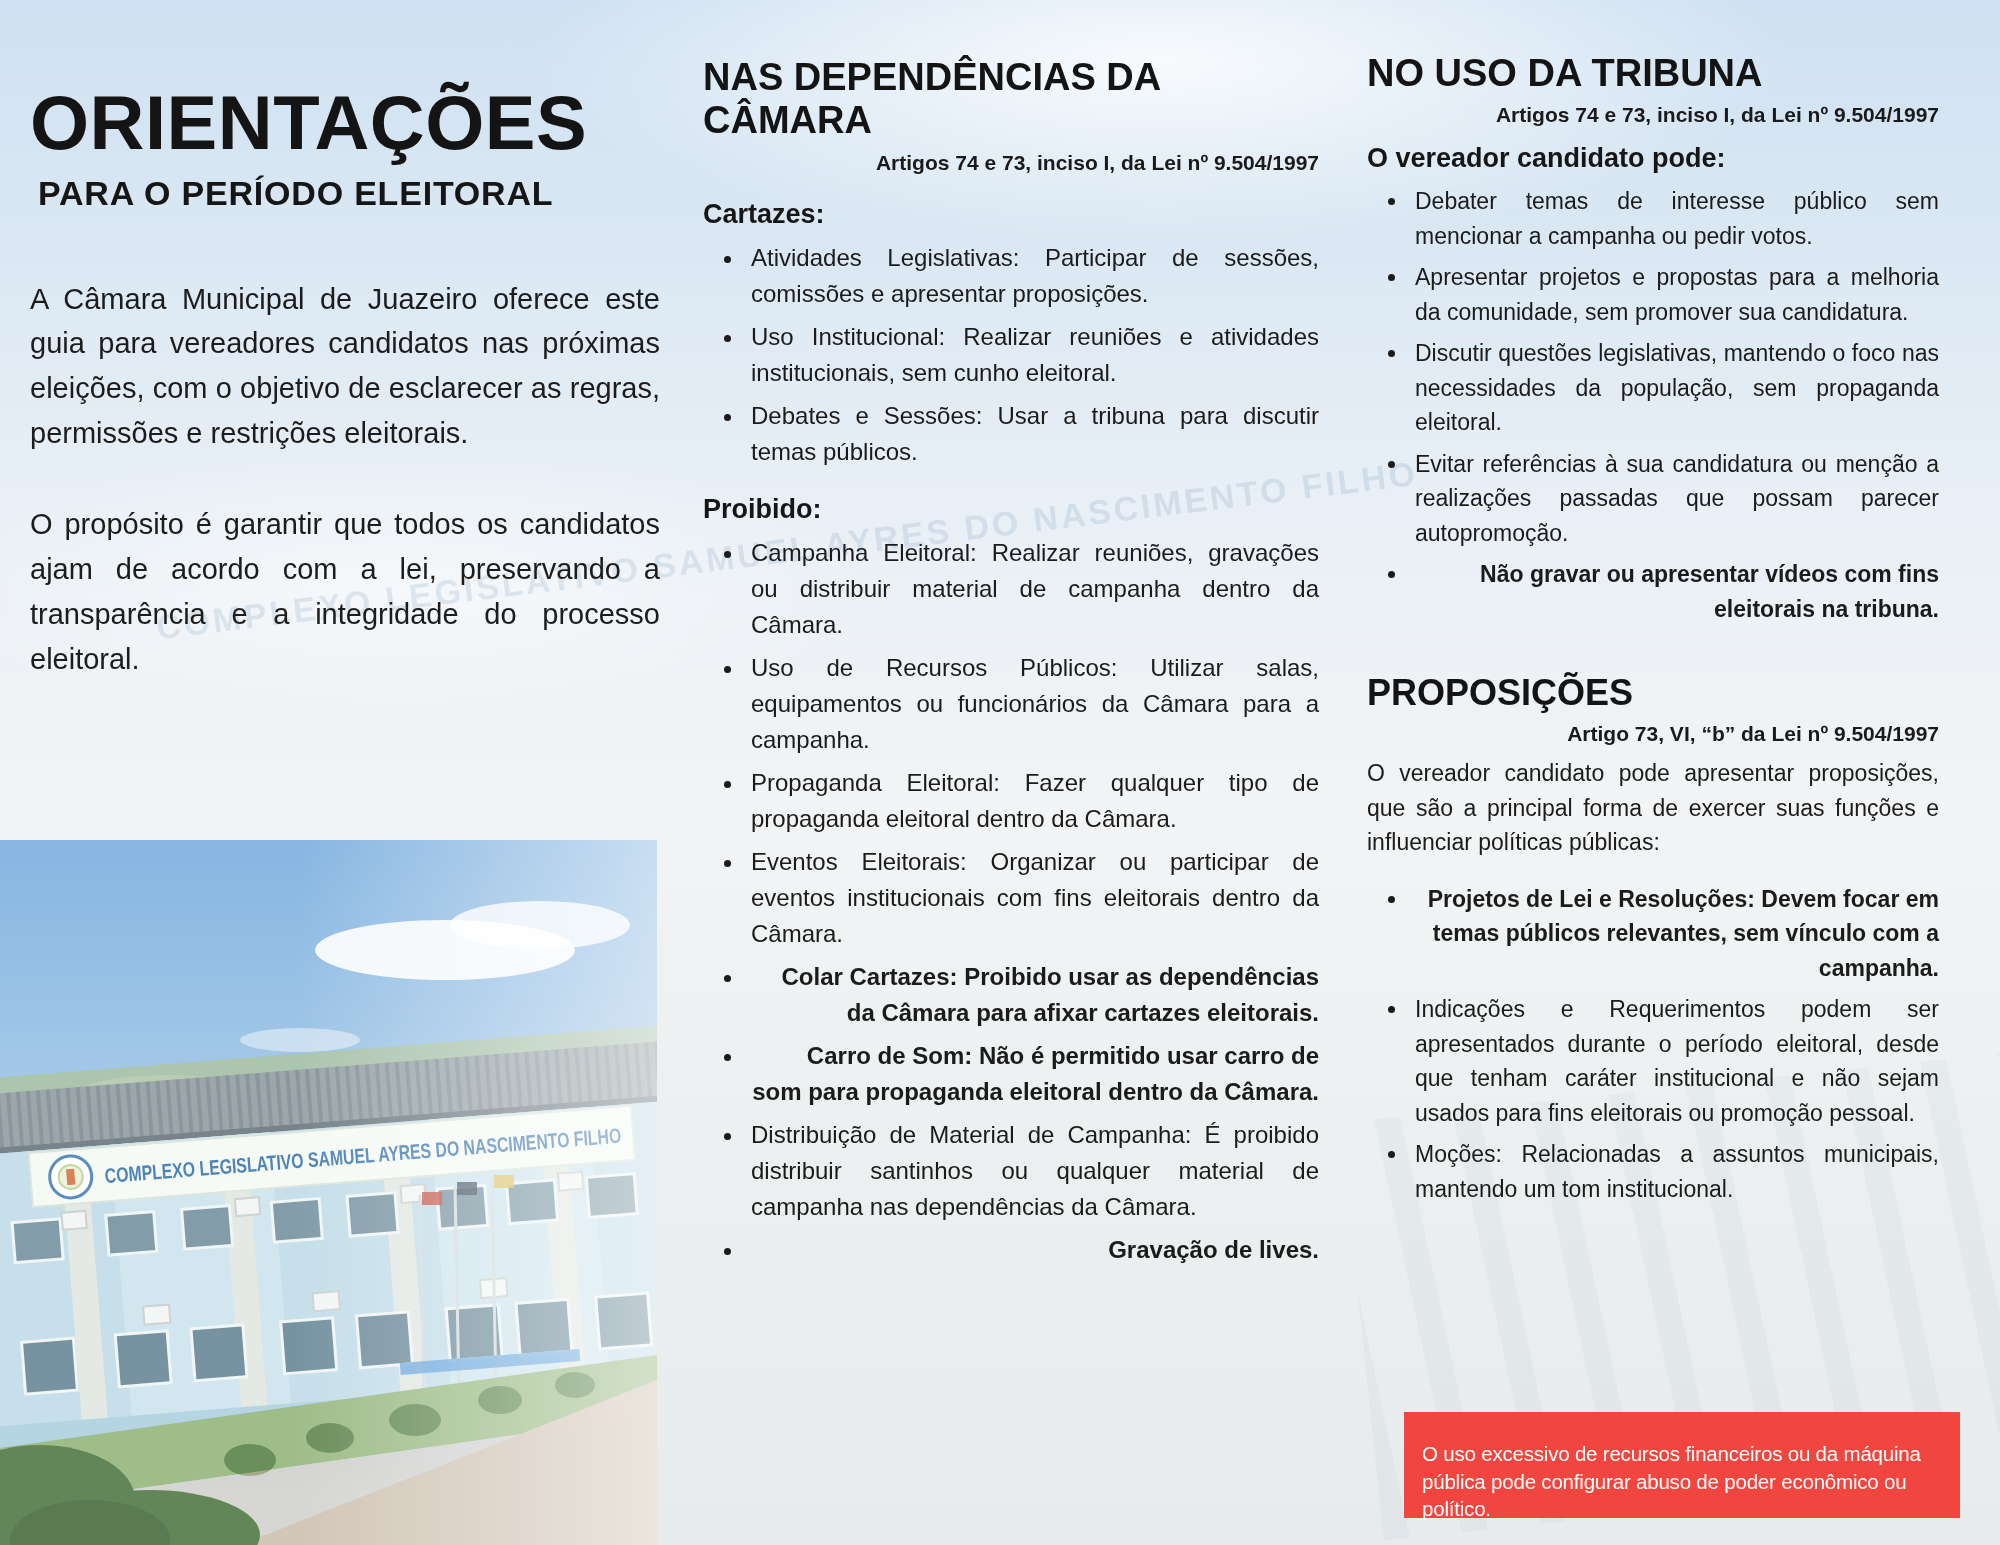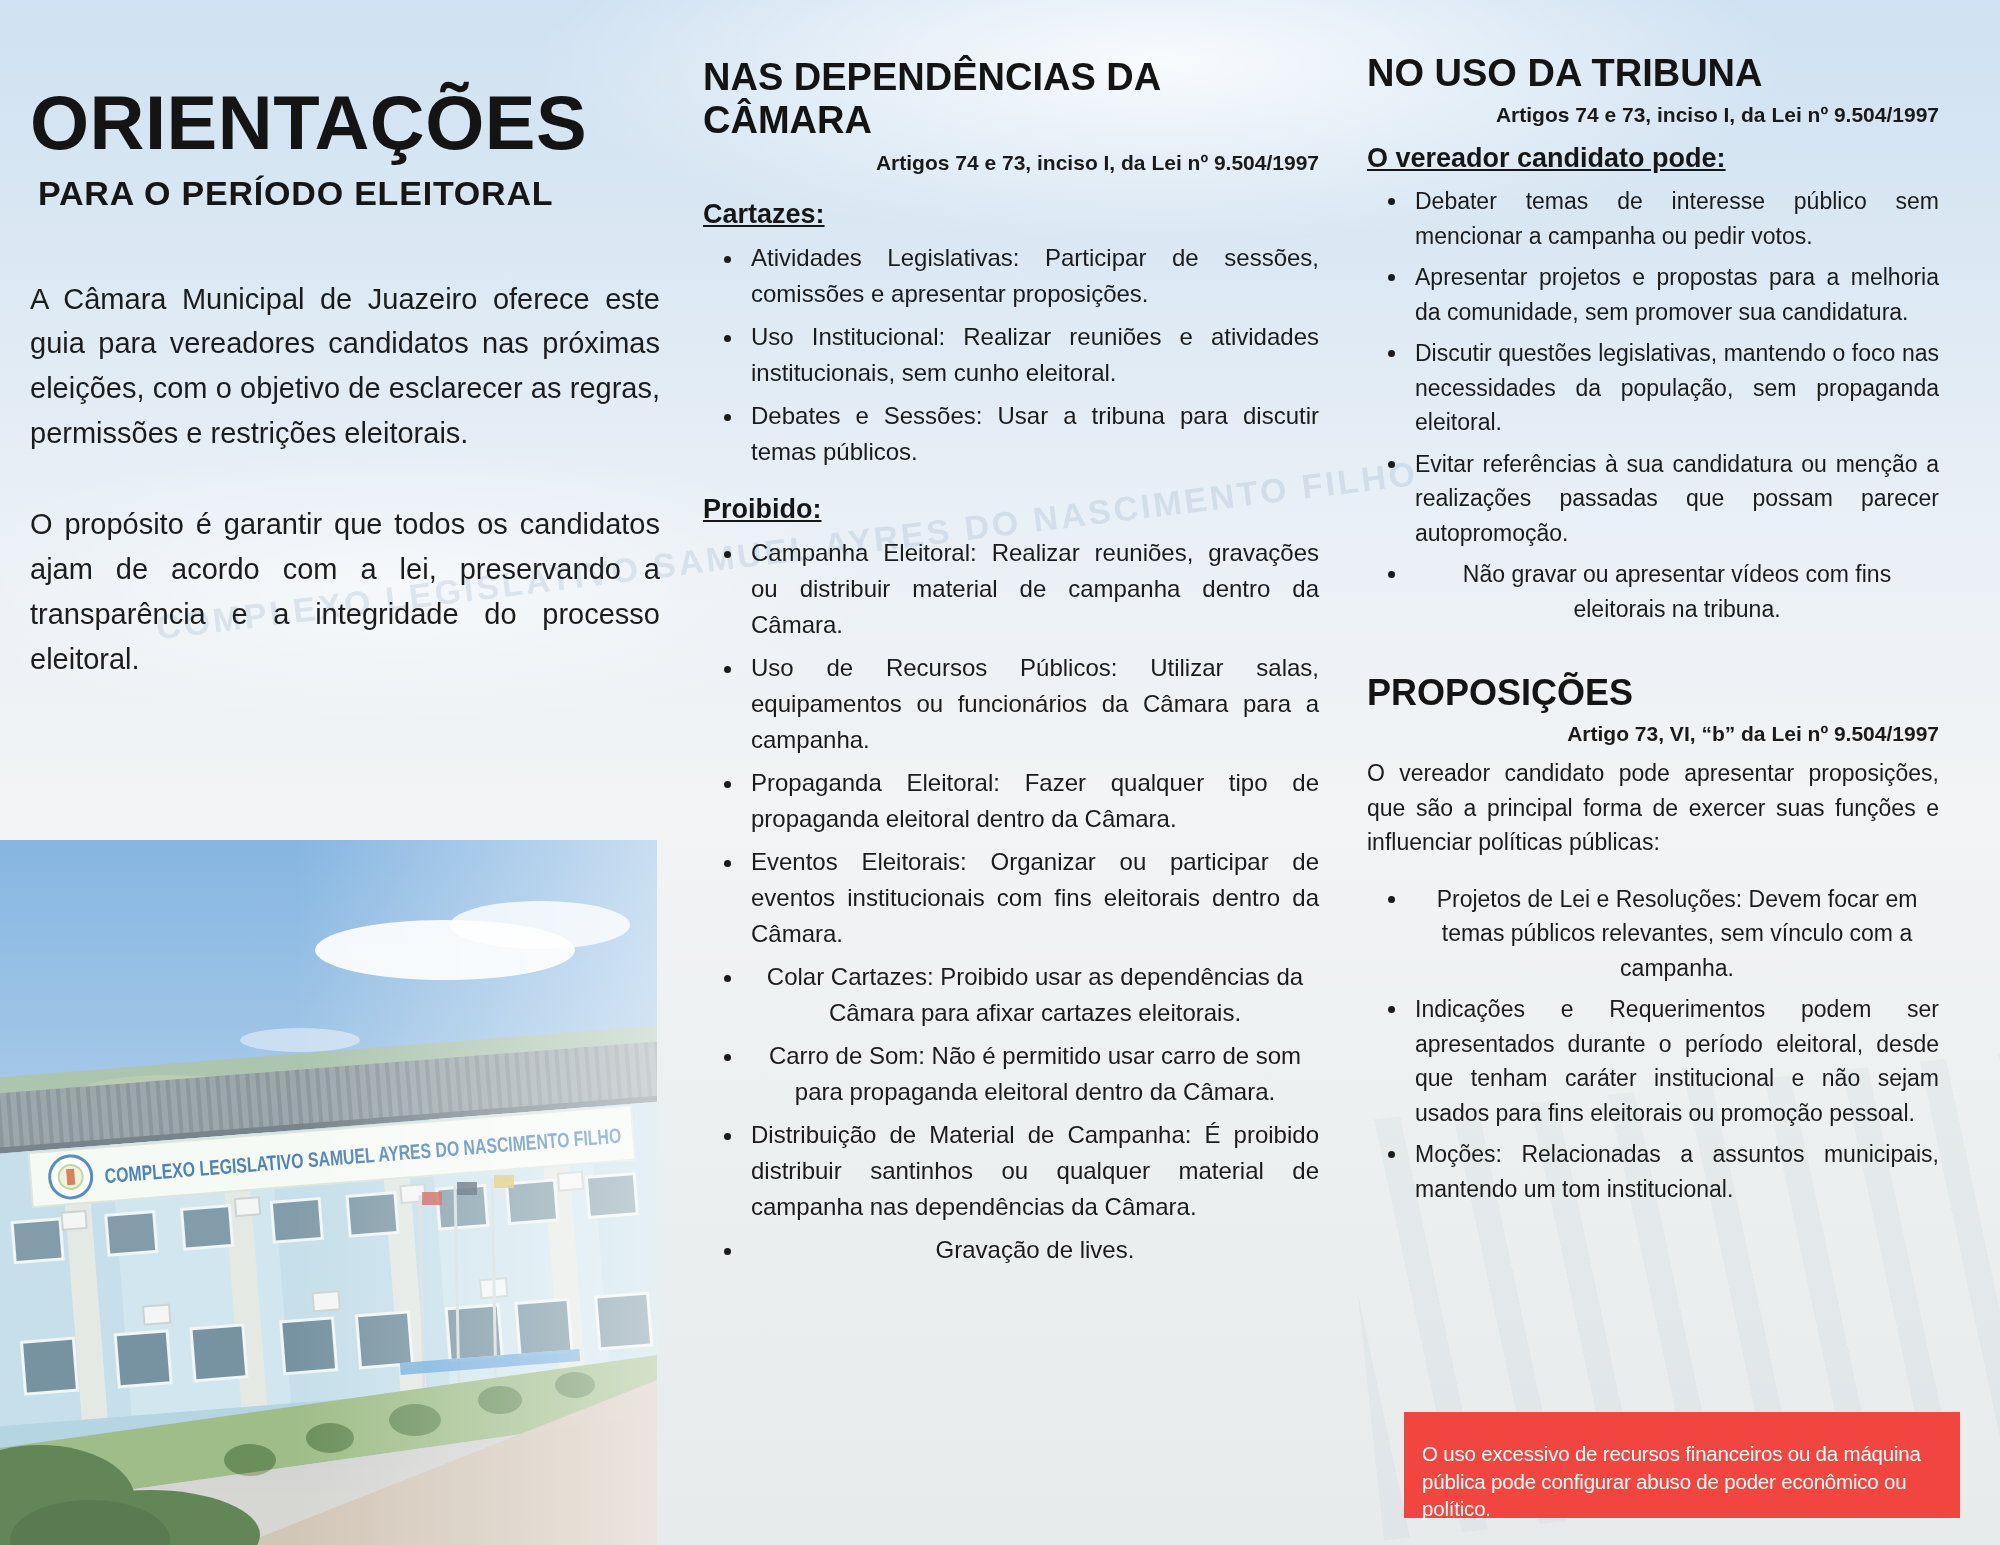--- a/index.html
+++ b/index.html
@@ -44,24 +44,24 @@
   .intro.second{margin-top:46px;}
 
   
   .photo{position:absolute;left:0;top:840px;width:657px;height:705px;}
   .photo svg{display:block;}
 
   
   h2{margin:0;font-size:38px;line-height:1.14;font-weight:bold;color:#141414;}
   h3{margin:0;font-size:36px;font-weight:bold;color:#141414;}
   .lawref{margin:8px 0 0 0;font-size:21px;font-weight:bold;color:#1a1a1a;text-align:right;}
-  .group-label{margin:24px 0 0 0;font-size:27px;font-weight:bold;color:#161616;text-decoration:underline;}
+  .group-label{margin:24px 0 0 0;font-size:27px;font-weight:bold;color:#161616;}
   ul{margin:10px 0 0 0;padding:0 0 0 42px;}
   li{margin:0 0 7px 0;padding-left:6px;text-align:justify;}
-  li.rag{text-align:center;}
+  li.rag{text-align:right;font-weight:bold;}
   li::marker{color:#1b1b1b;}
 
   
   .col-mid{position:absolute;left:703px;top:56px;width:616px;}
   .col-mid h2{max-width:560px;}
   .col-mid li{font-size:24px;line-height:1.5;}
 
   
   .col-right{position:absolute;left:1367px;top:52px;width:572px;}
   .col-right .group-label{margin-top:16px;}

